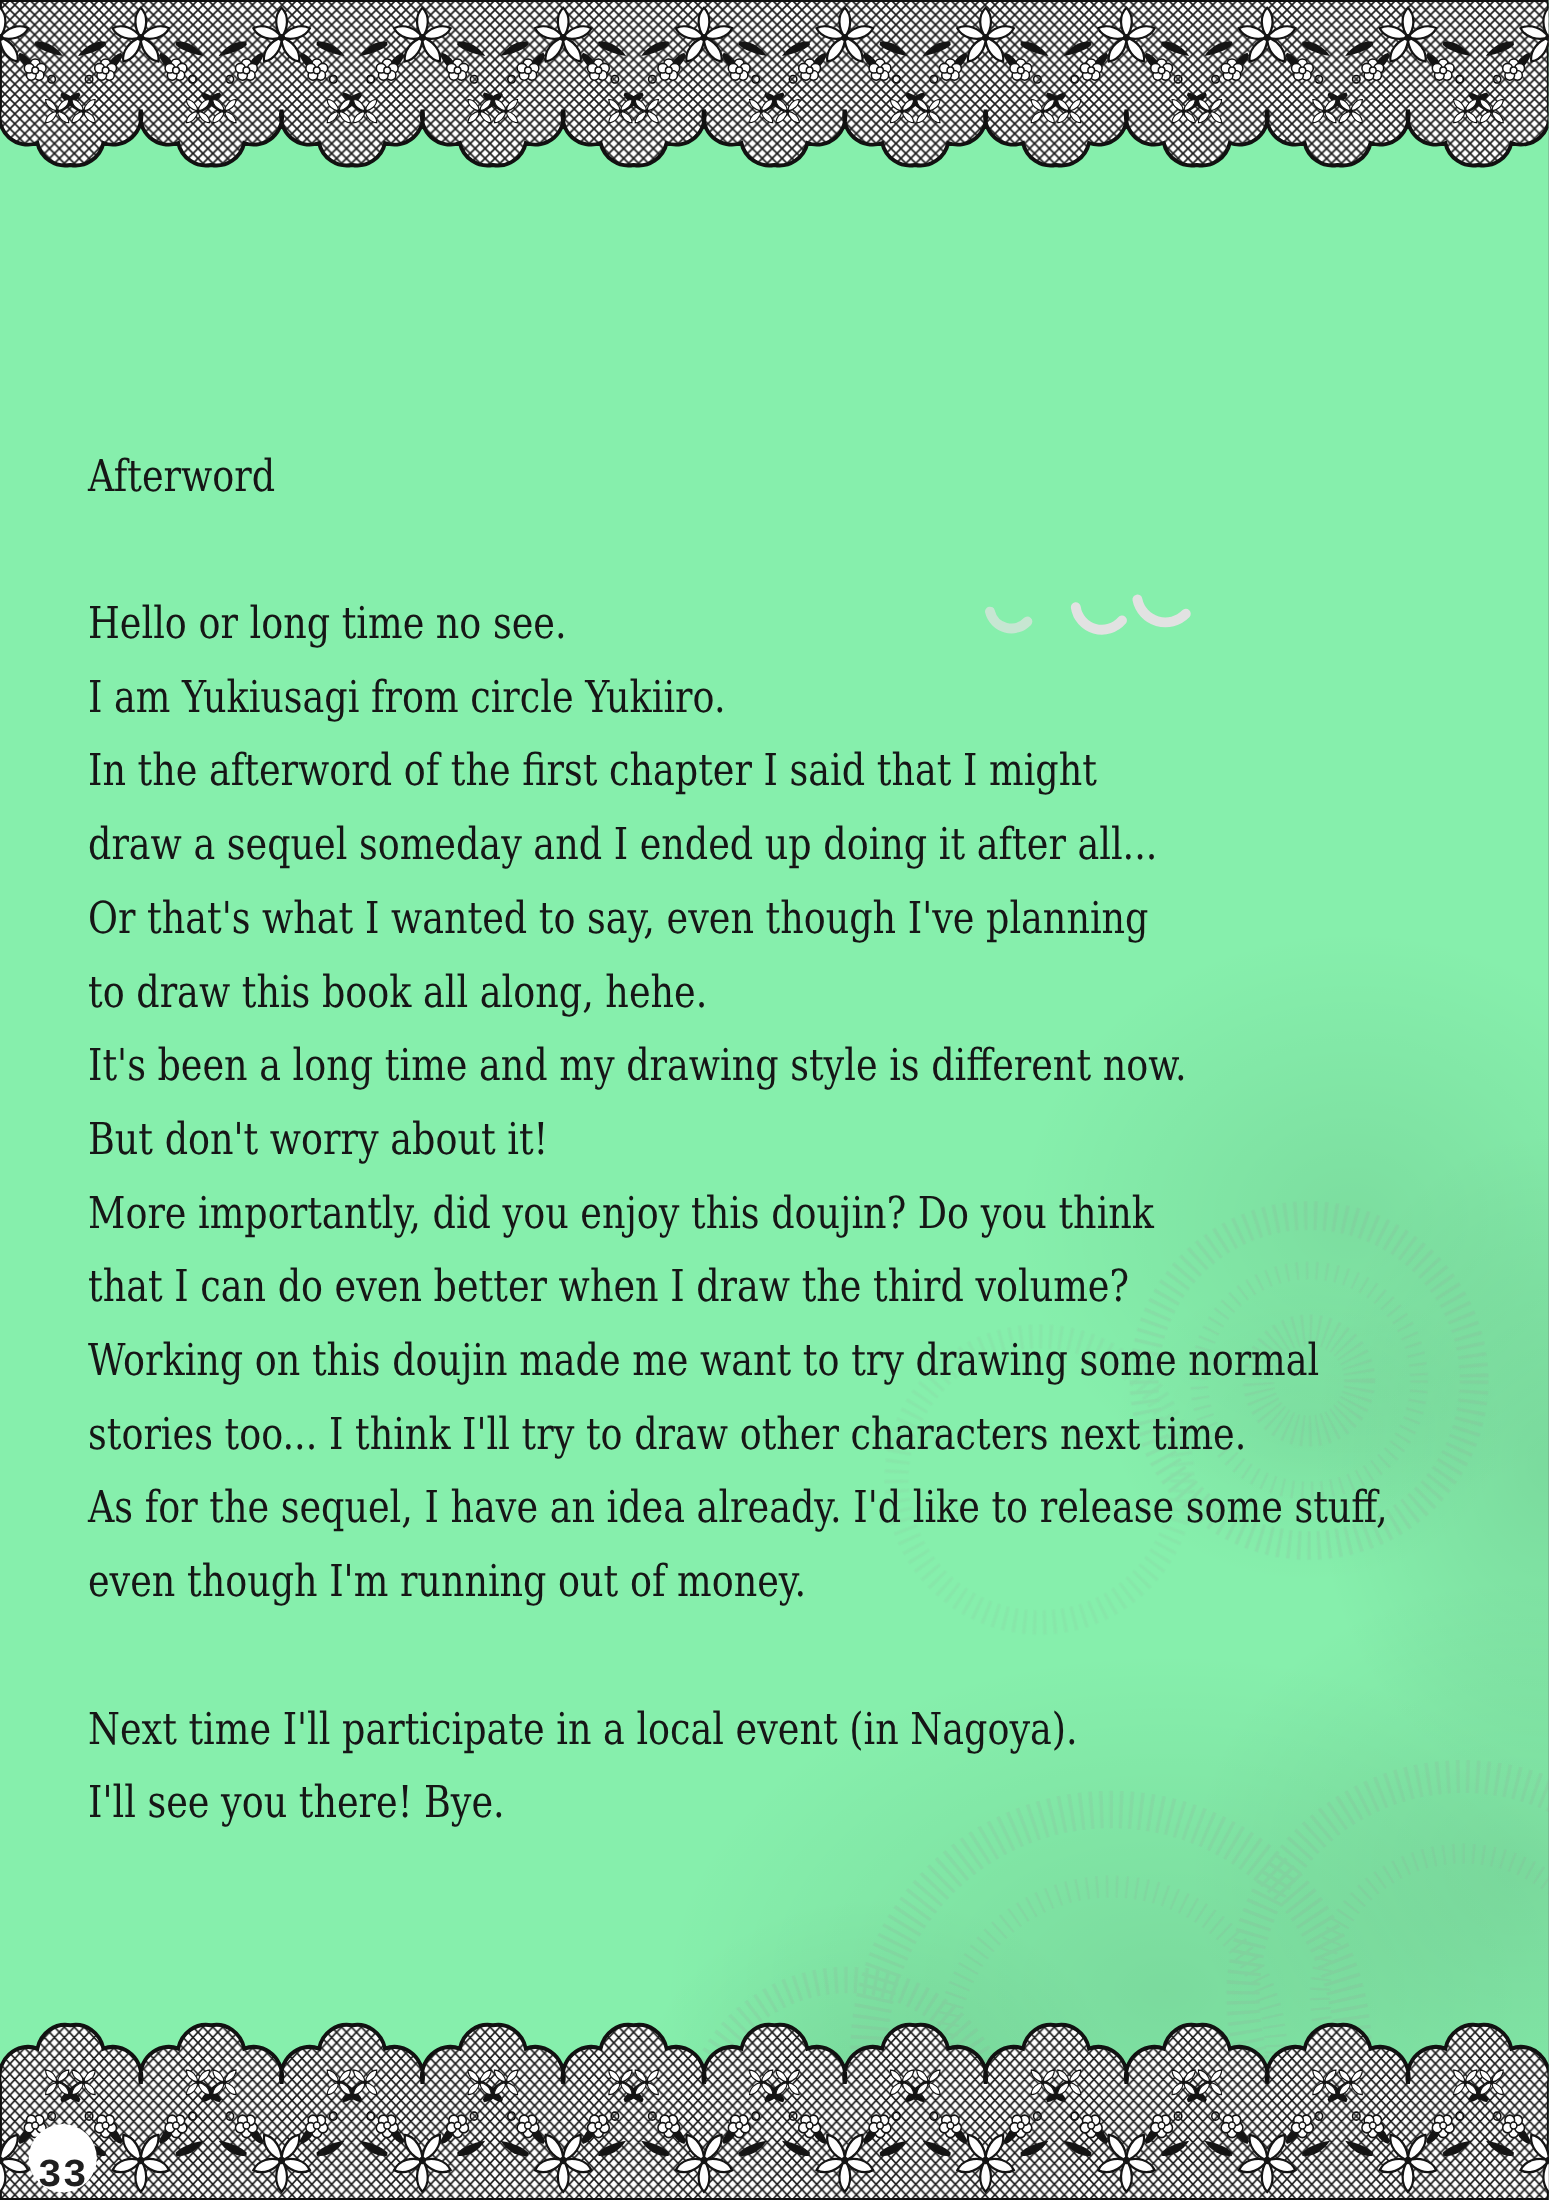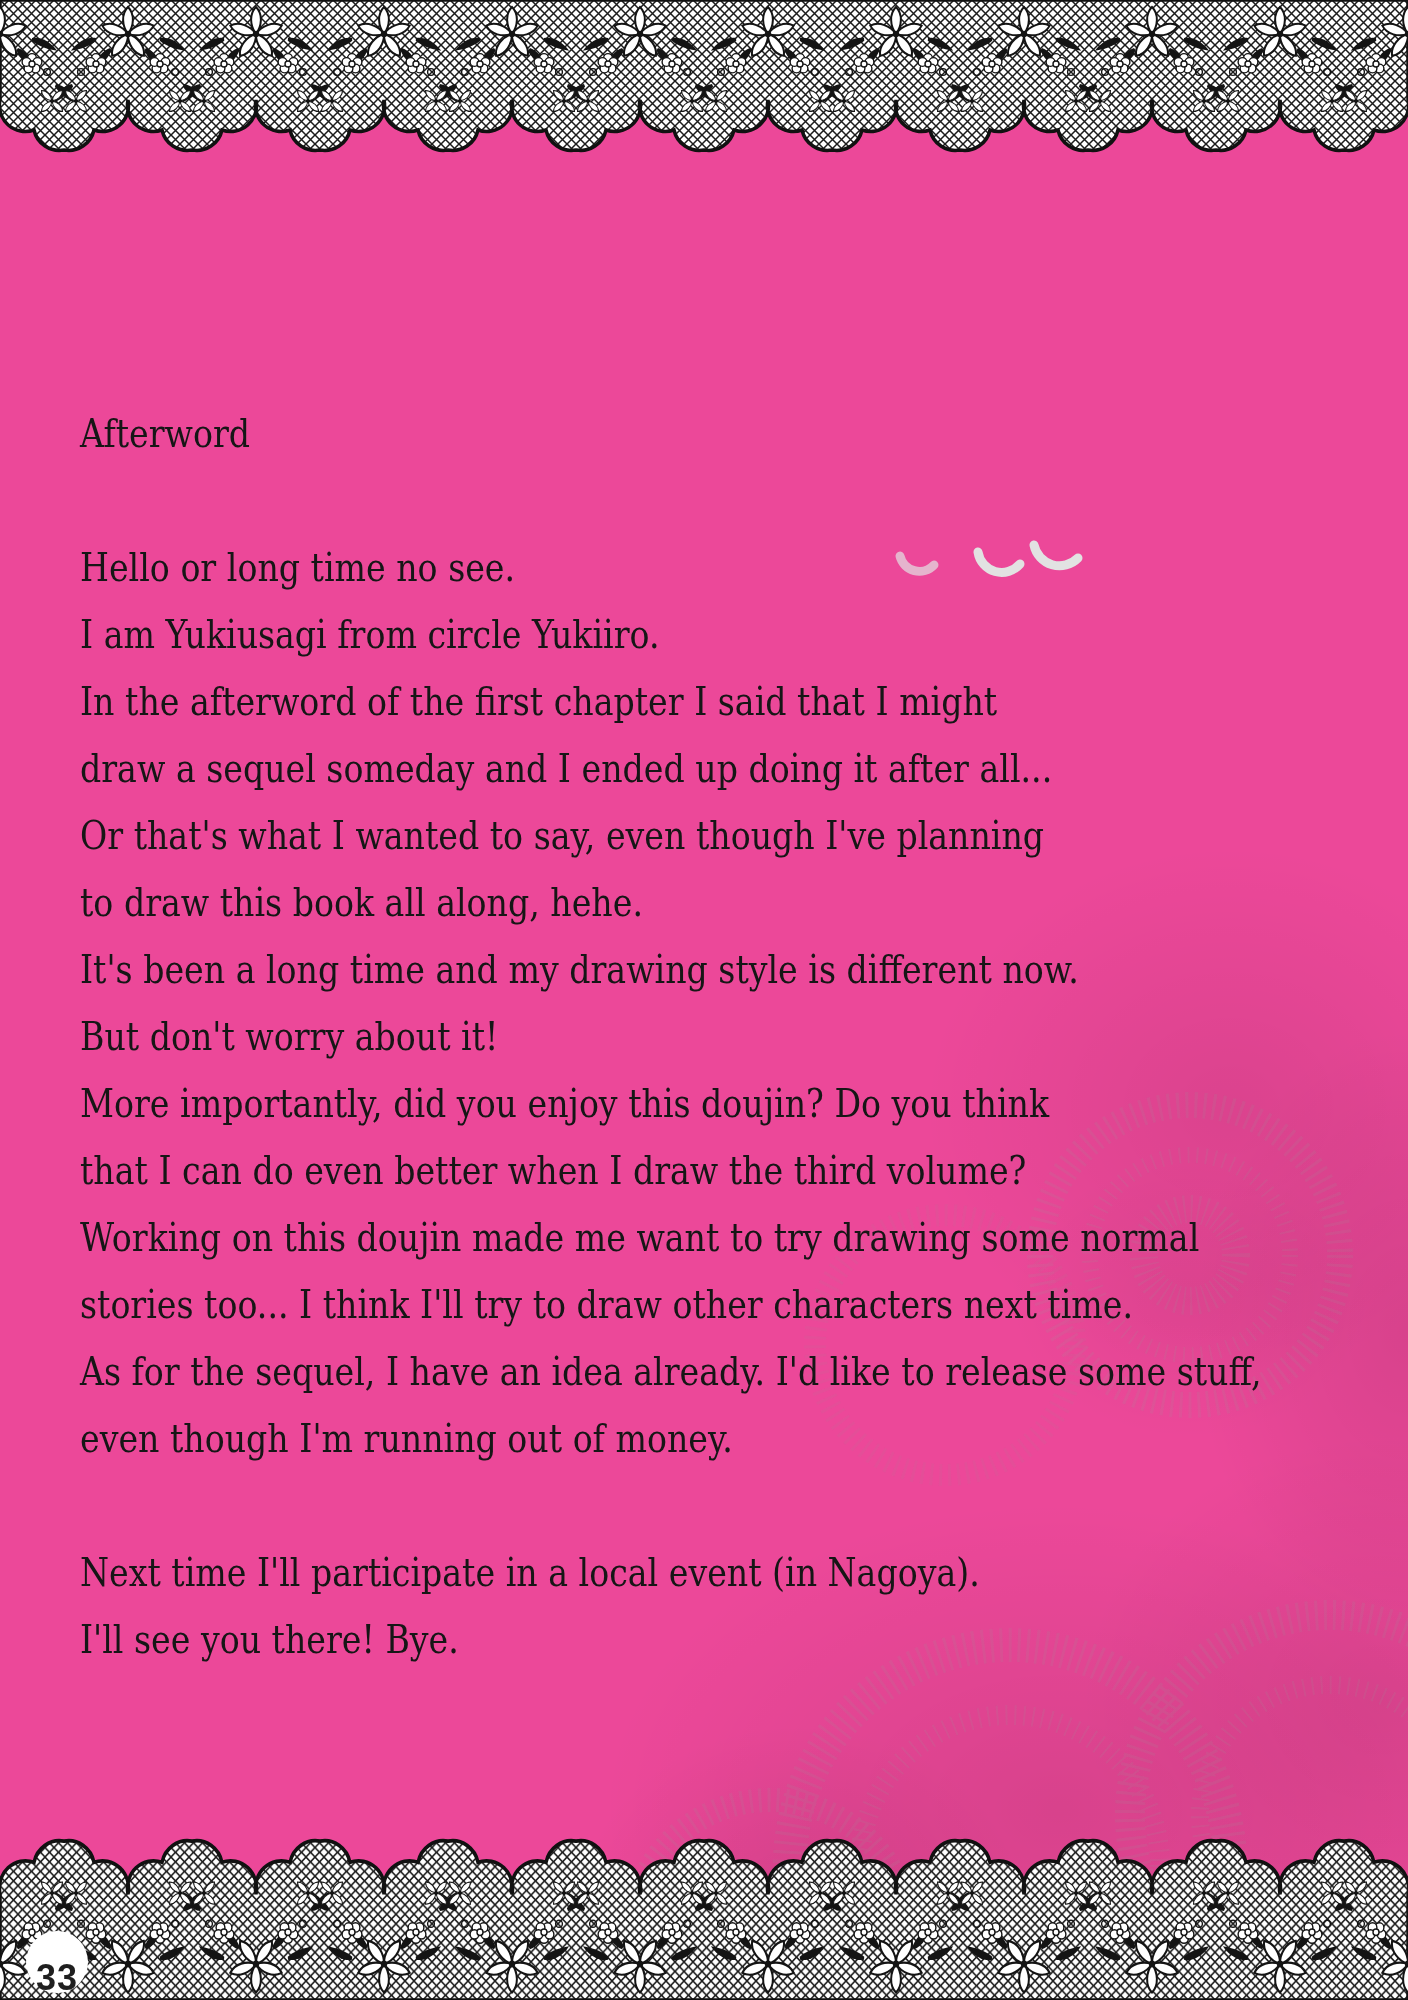--- a/index.html
+++ b/index.html
@@ -1,21 +1,21 @@
 <!DOCTYPE html>
 <html><head>
 <meta charset="utf-8">
 <style>
   html, body { margin: 0; padding: 0; background: #777; }
   .page {
     position: relative;
     width: 1408px;
     height: 2000px;
     margin: 0 auto;
-    background: #ec4899;
+    background: #86efac;
     overflow: hidden;
     font-family: "DejaVu Serif", serif;
   }
   
   .bg-wash {
     position: absolute;
     inset: 0;
     background:
       radial-gradient(440px 380px at 1230px 1110px, rgba(0,0,0,0.075), rgba(0,0,0,0) 70%),
       radial-gradient(300px 420px at 1408px 1330px, rgba(0,0,0,0.085), rgba(0,0,0,0) 72%),
@@ -48,21 +48,21 @@
     top: 1931px;
     width: 62px;
     height: 62px;
     border-radius: 50%;
     background: #ffffff;
     display: flex;
     align-items: center;
     justify-content: center;
   }
   .page-num-badge span {
-    font-family: Liberation Sans, sans-serif;
+    font-family: Liberation Mono, monospace;
     font-weight: 700;
     font-size: 36px;
     color: #1f1f1f;
     letter-spacing: 1px;
     margin-top: 31px;
   }
 </style>
 </head>
 <body>
 

